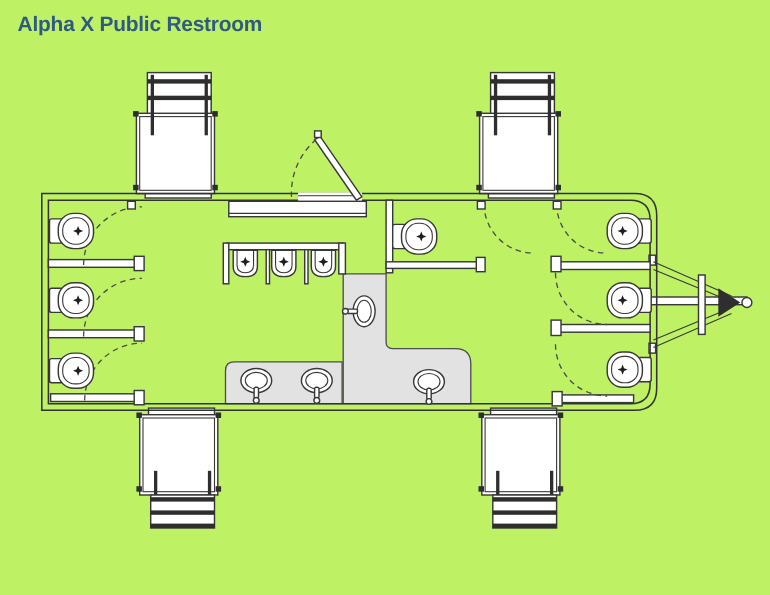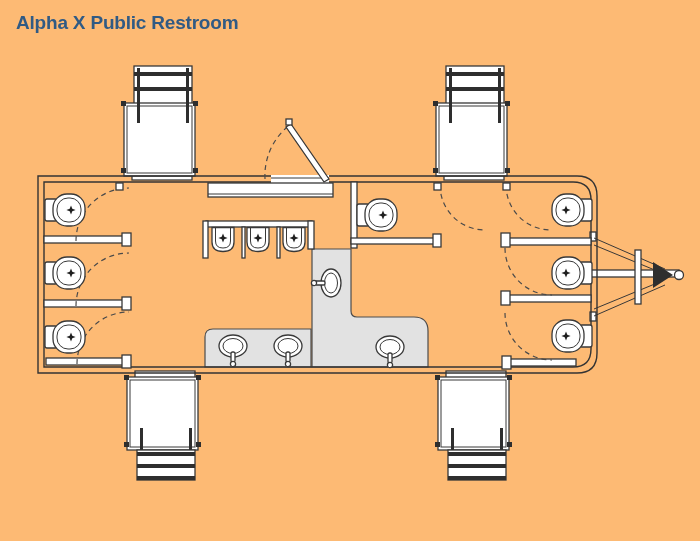--- a/index.html
+++ b/index.html
@@ -1,16 +1,16 @@
 <!DOCTYPE html>
 <html><head>
 <meta charset="utf-8">
 <style>
   html,body{margin:0;padding:0;background:#fff;}
-  .canvas{position:relative;width:700px;height:541px;background:#fdba74;overflow:hidden;
+  .canvas{position:relative;width:700px;height:541px;background:#bef264;overflow:hidden;
           font-family:"Liberation Sans", sans-serif;}
   .title{position:absolute;left:16px;top:12px;margin:0;font-size:19px;font-weight:700;
          letter-spacing:-0.2px;color:#305a84;}
   svg{position:absolute;left:0;top:0;}
   .wl{fill:#ffffff;stroke:#383838;stroke-width:1.3;}
   .wln{fill:none;stroke:#383838;stroke-width:1;}
   .wall{fill:none;stroke:#333333;stroke-width:1.4;}
   .dk{fill:#2e2e2e;stroke:none;}
   .gray{fill:#e2e2e2;stroke:#4c4c4c;stroke-width:1.2;}
   .dash{fill:none;stroke:#4a4a4a;stroke-width:1.2;stroke-dasharray:5 4;}

